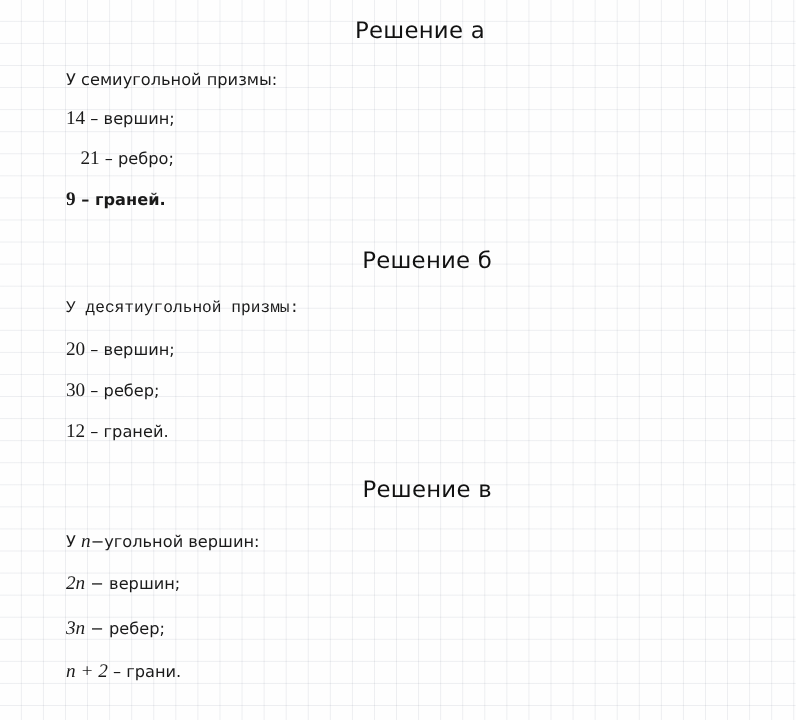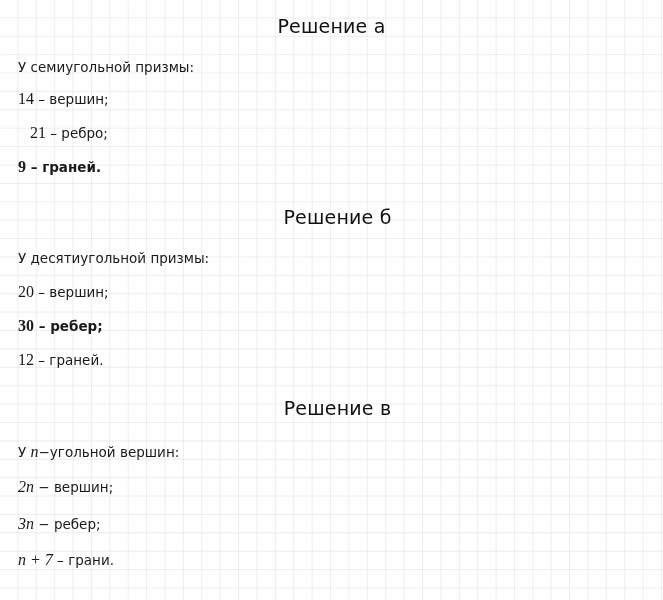--- a/index.html
+++ b/index.html
@@ -18,20 +18,21 @@
     width: 663px;
     height: 600px;
     box-sizing: border-box;
     background-color: #fefefe;
     background-image:
       linear-gradient(to right, rgba(120,130,150,0.13) 1px, transparent 1px),
       linear-gradient(to bottom, rgba(120,130,150,0.13) 1px, transparent 1px);
     background-size: 18.4px 18.4px;
     background-position: -1px -1px;
     overflow: hidden;
+    padding-left: 37px;
   }
   .content {
     position: relative;
     padding: 0 16px;
   }
   .section-heading {
     text-align: center;
     font-family: "DejaVu Sans", sans-serif;
     font-size: 19px;
     color: #111111;
@@ -58,23 +59,23 @@
     font-size: 16px;
   }
   
   .h-a { position: absolute; left: 0; right: 0; top: 15px; }
   .p-a-intro { position: absolute; left: 18px; top: 59px; }
   .p-a-1 { position: absolute; left: 18px; top: 90px; }
   .p-a-2 { position: absolute; left: 18px; top: 124px; margin-left: 12px; }
   .p-a-3 { position: absolute; left: 18px; top: 158px; font-weight: bold; }
 
   .h-b { position: absolute; left: 12px; right: 0; top: 206px; }
-  .p-b-intro { position: absolute; left: 18px; top: 250px; }
+  .p-b-intro { position: absolute; left: 18px; top: 250px; font-family: Liberation Mono, monospace; }
   .p-b-1 { position: absolute; left: 18px; top: 283px; }
-  .p-b-2 { position: absolute; left: 18px; top: 317px; font-weight: bold; }
+  .p-b-2 { position: absolute; left: 18px; top: 317px; }
   .p-b-3 { position: absolute; left: 18px; top: 351px; }
 
   .h-v { position: absolute; left: 12px; right: 0; top: 397px; }
   .p-v-intro { position: absolute; left: 18px; top: 443px; }
   .p-v-1 { position: absolute; left: 18px; top: 478px; }
   .p-v-2 { position: absolute; left: 18px; top: 515px; }
   .p-v-3 { position: absolute; left: 18px; top: 551px; }
 </style>
 </head>
 <body>
@@ -118,18 +119,18 @@
     </div>
     <div class="line p-v-1">
       <span class="mathvar">2n</span>
       <span>− вершин;</span>
     </div>
     <div class="line p-v-2">
       <span class="mathvar">3n</span>
       <span>− ребер;</span>
     </div>
     <div class="line p-v-3">
-      <span class="mathvar">n + 7</span>
+      <span class="mathvar">n + 2</span>
       <span>– грани.</span>
     </div>
 
   </div>
 </div>
 
 </body></html>

